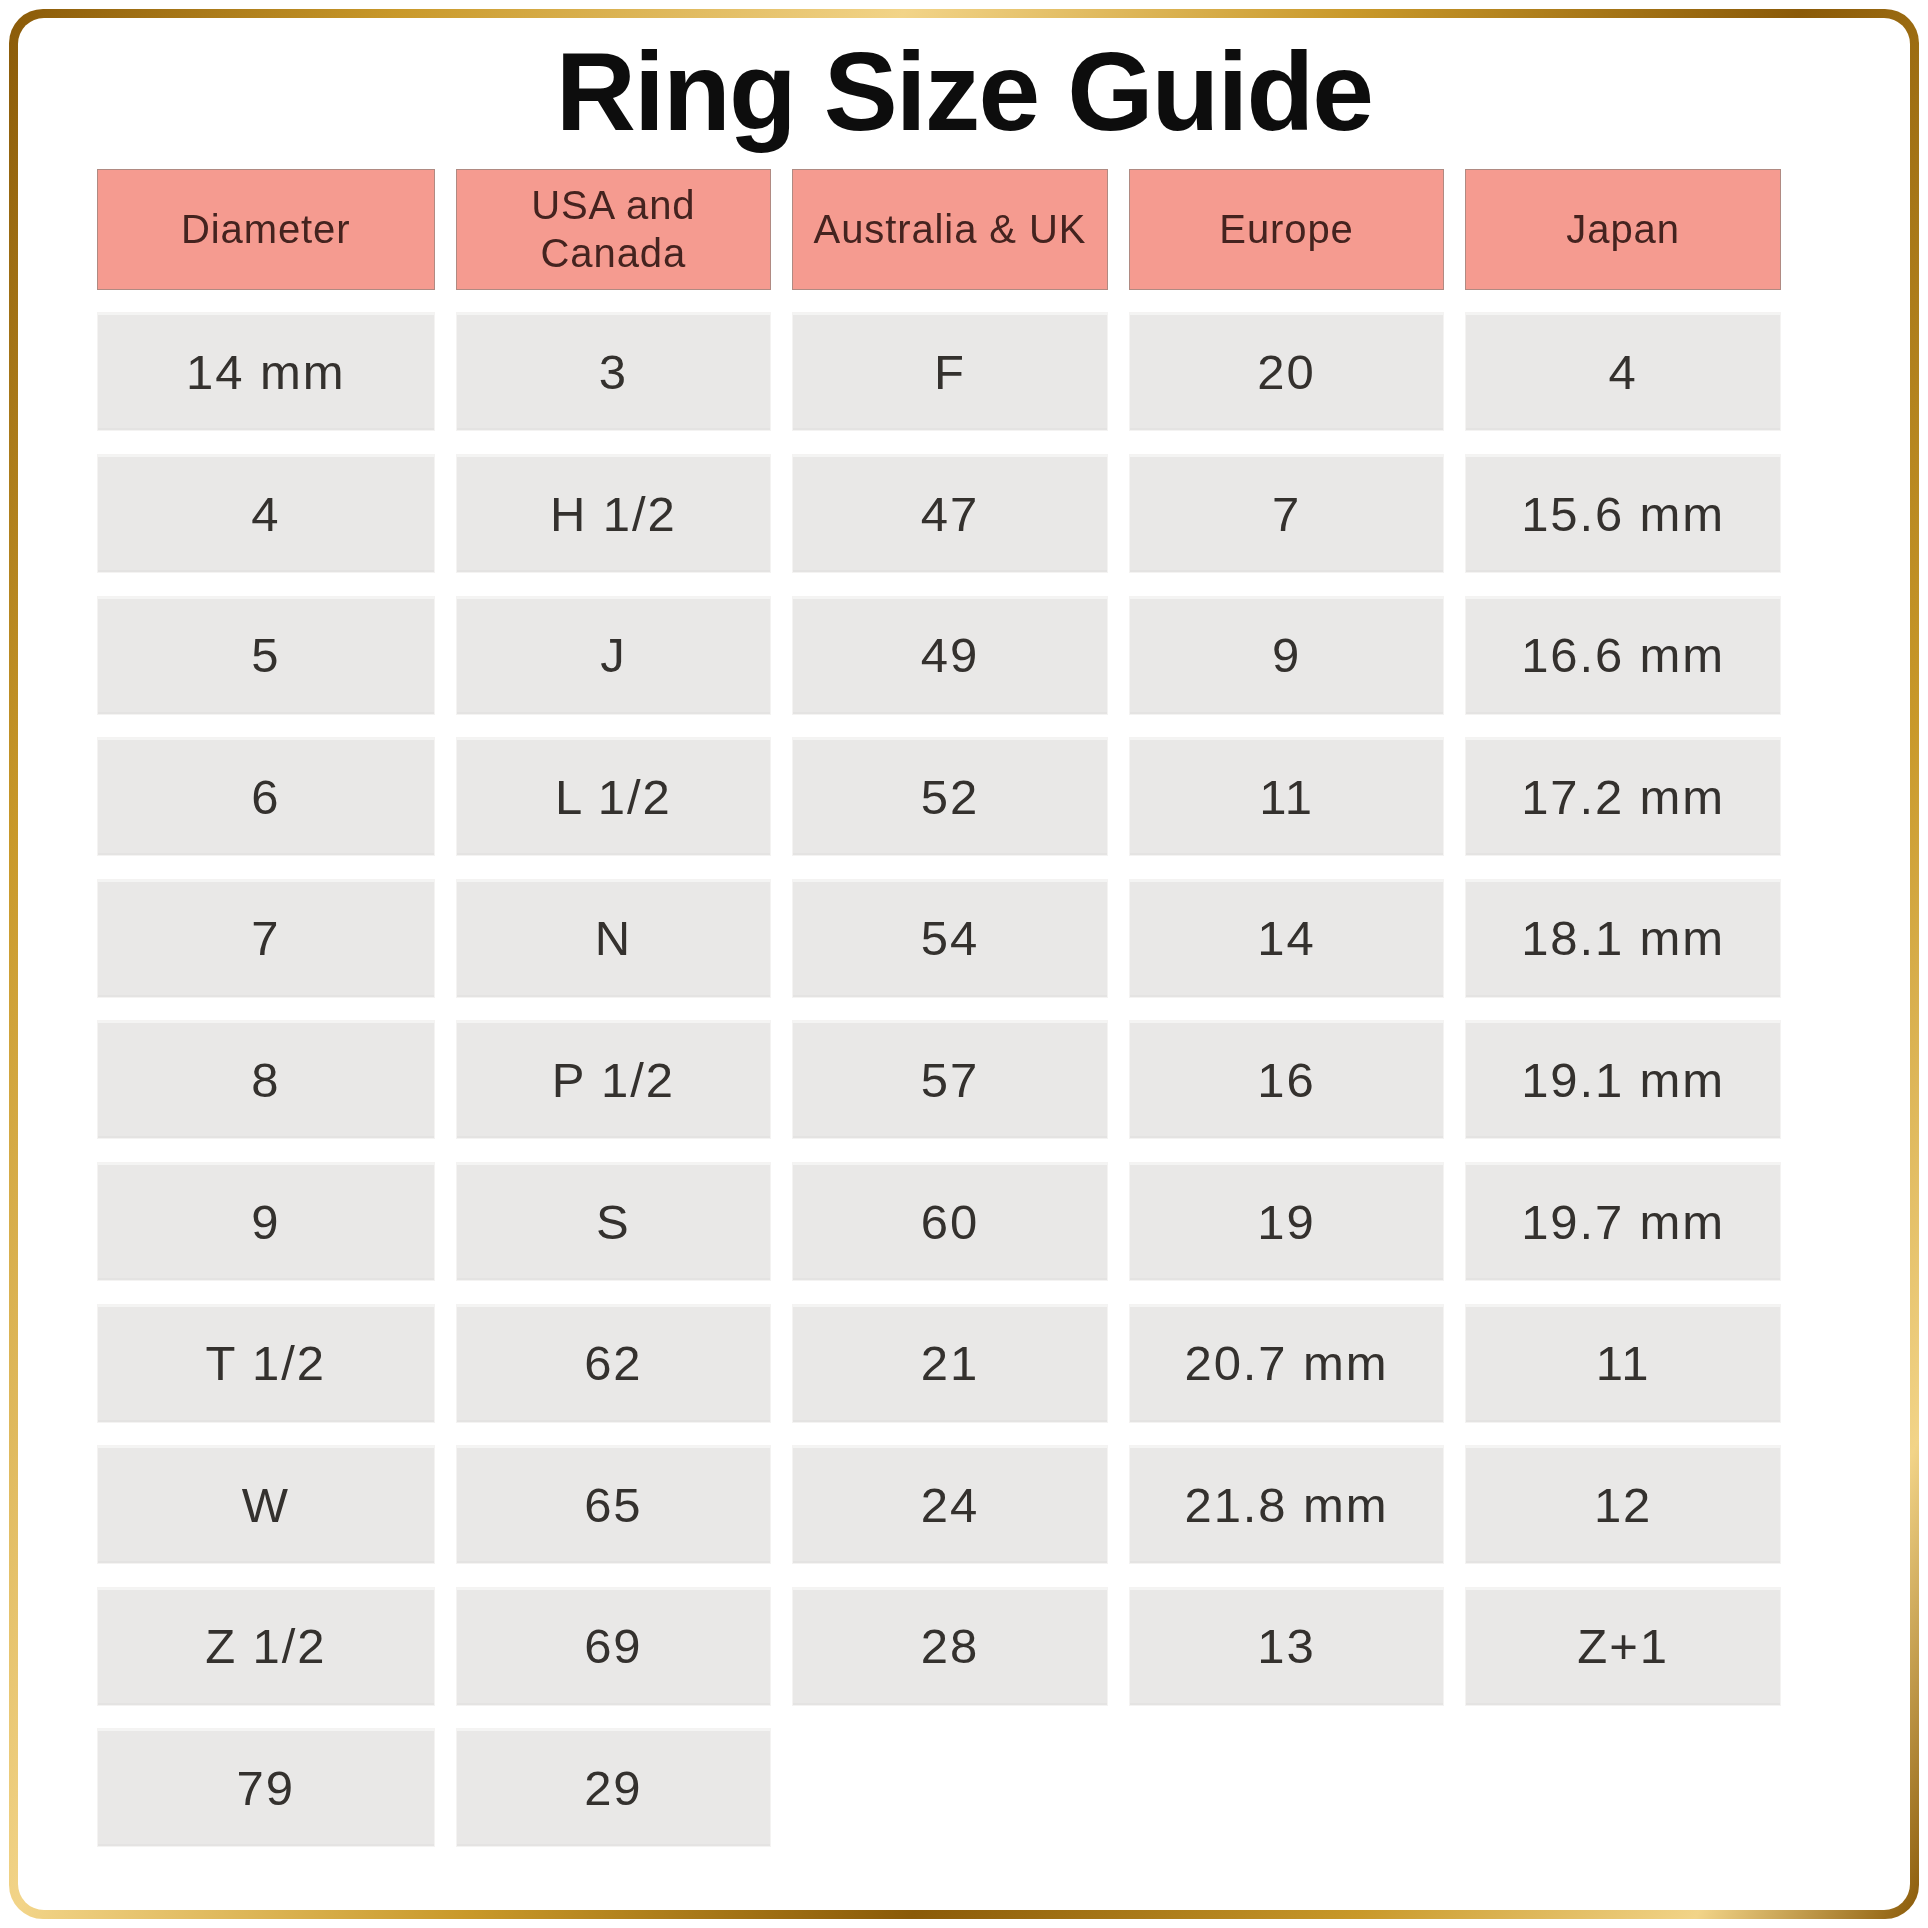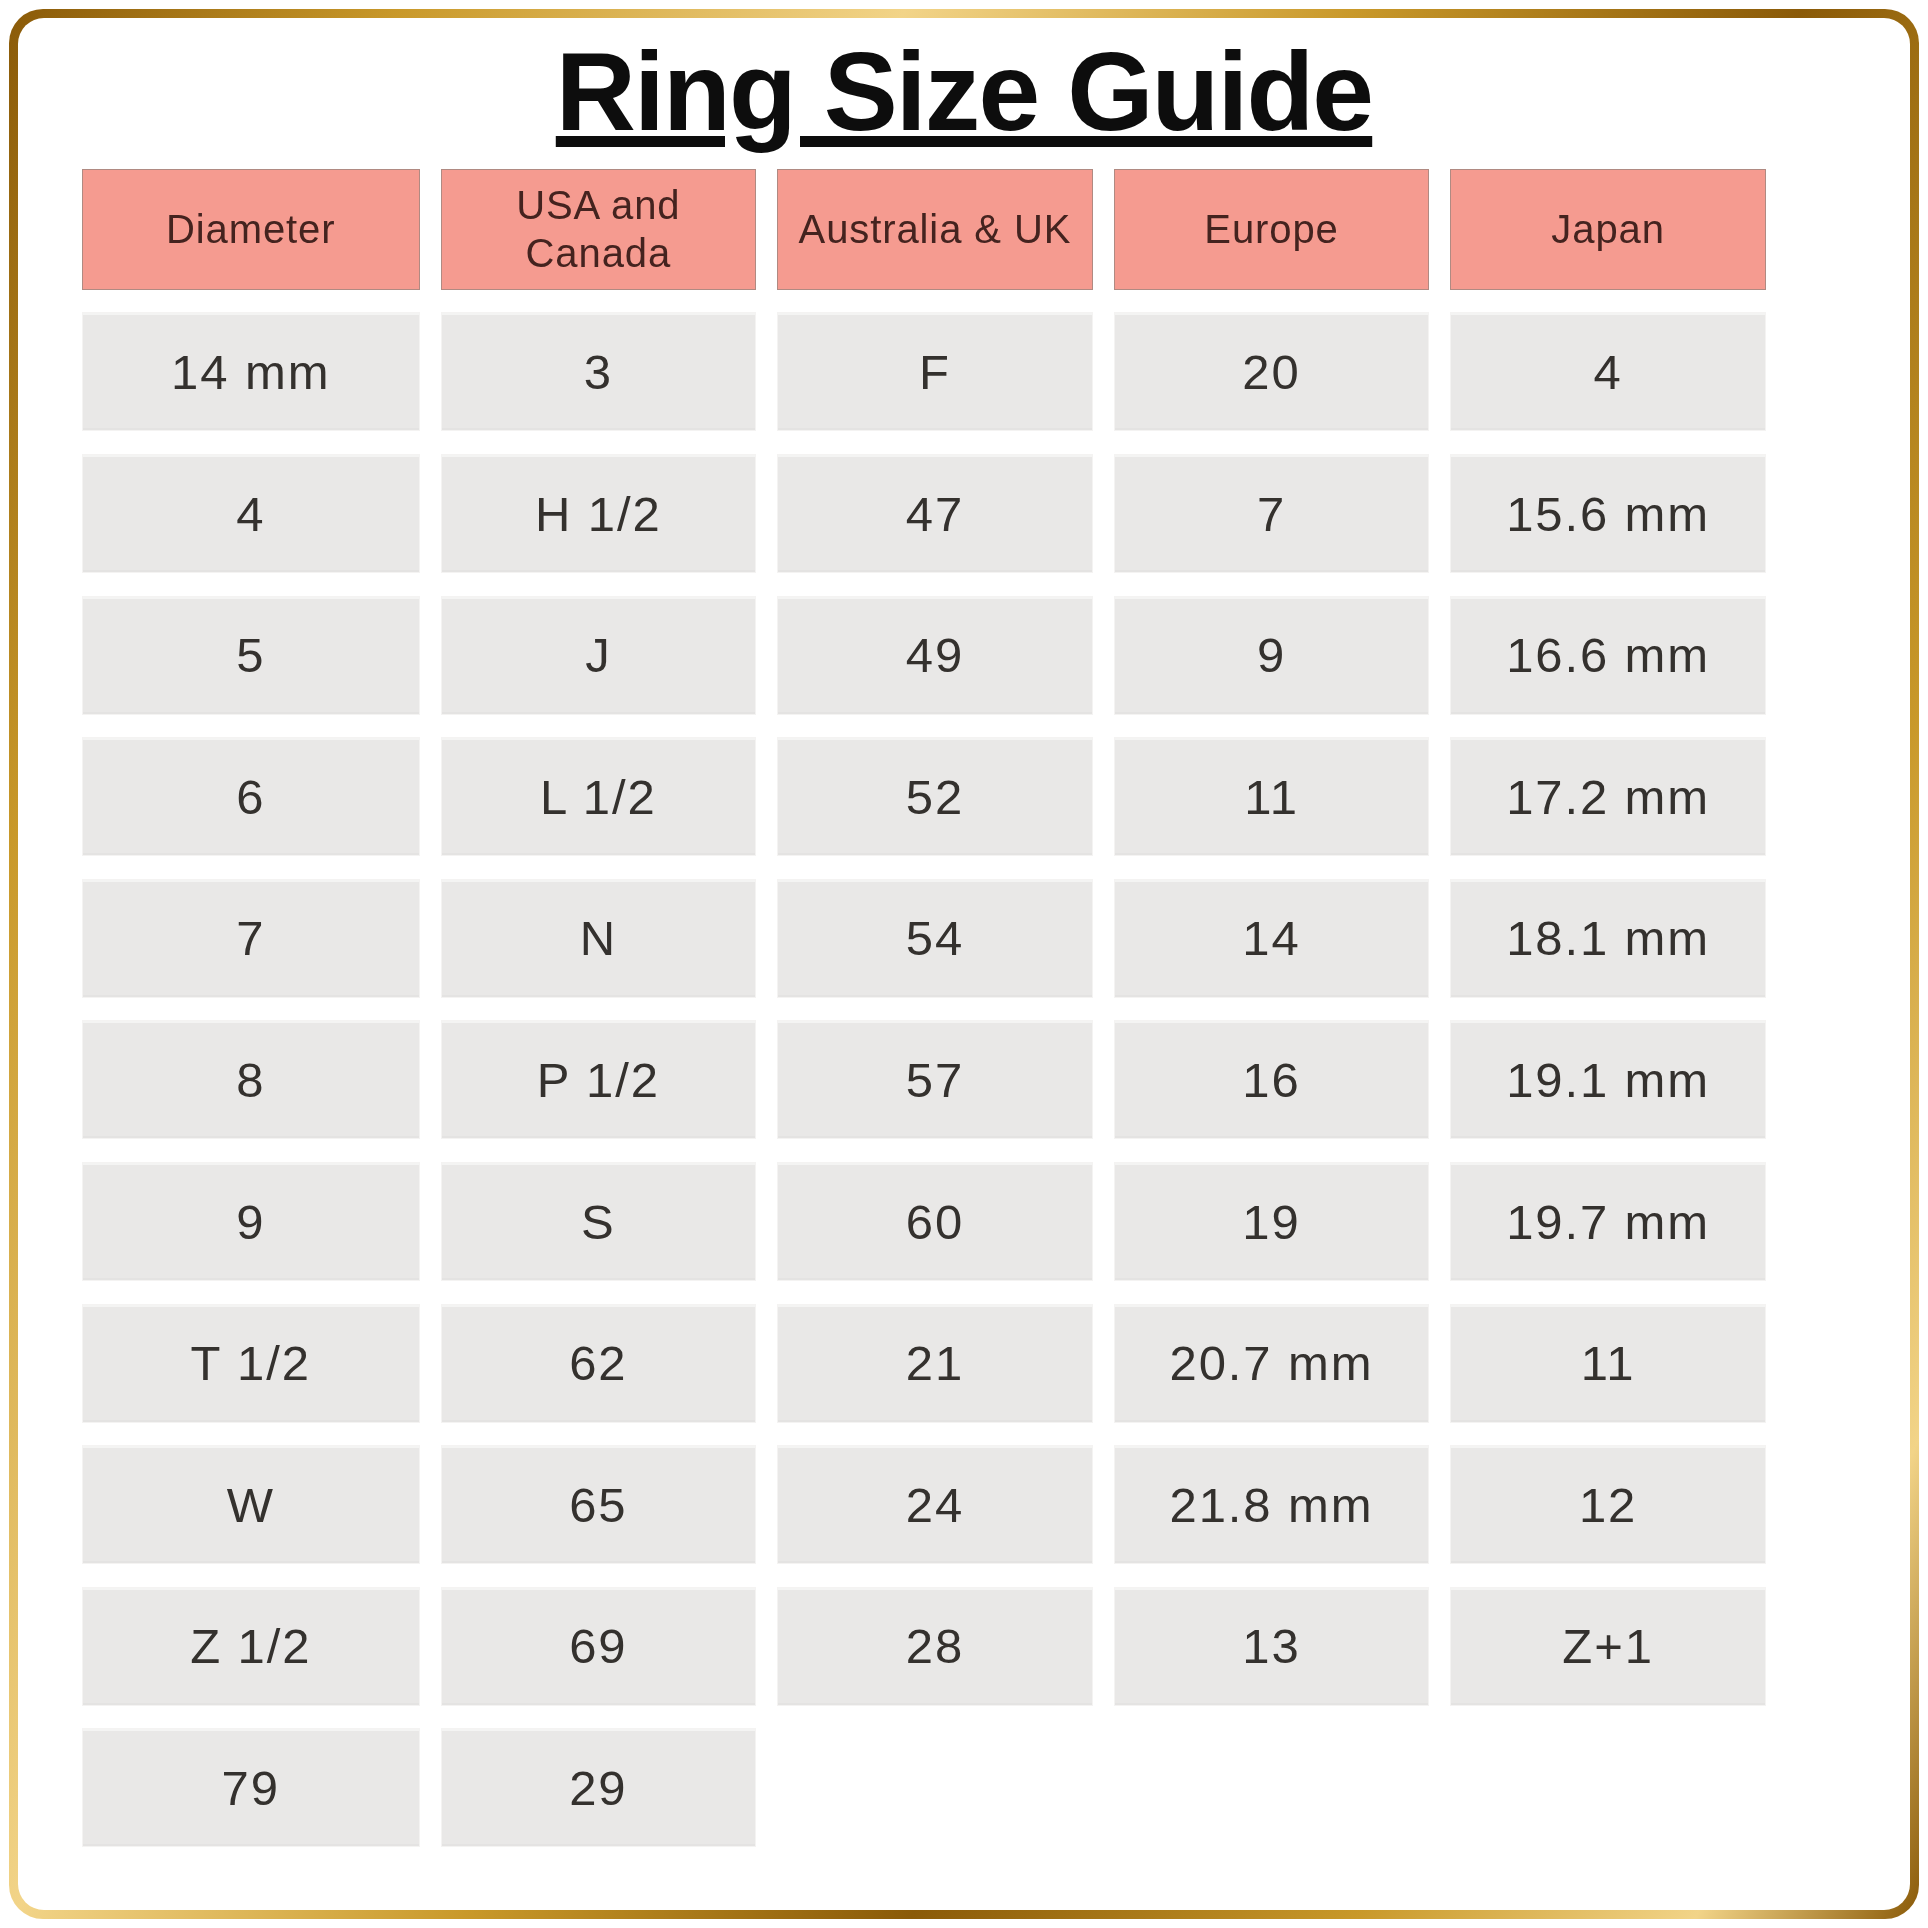--- a/index.html
+++ b/index.html
@@ -45,26 +45,25 @@
     top: 13px;
     left: 0;
     right: 0;
     margin: 0;
     text-align: center;
     font-size: 111px;
     line-height: 1.1;
     font-weight: 700;
     letter-spacing: -1.9px;
     color: var(--title_text, #0d0d0d);
-    text-decoration: underline;
   }
   .ring-table {
     position: absolute;
     top: 151px;
-    left: 64px;
+    left: 79px;
     width: 1684px;
     display: grid;
     grid-template-columns: 1.07fr 1fr 1fr 1fr 1fr;
     column-gap: 21px;
     row-gap: 22.6px;
   }
   .cell {
     display: flex;
     align-items: center;
     justify-content: center;

